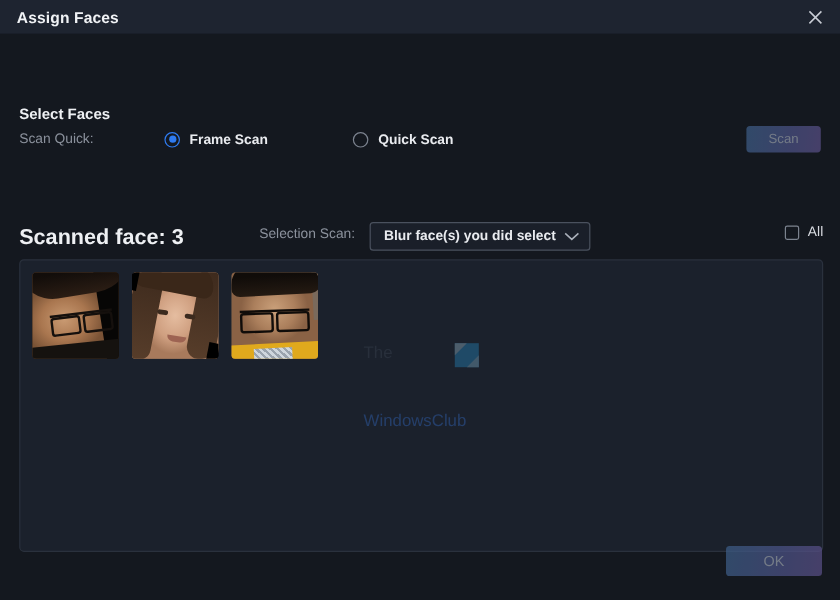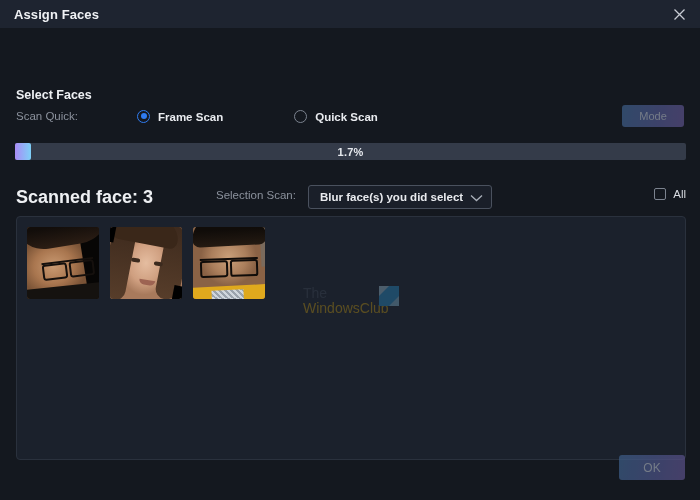--- a/index.html
+++ b/index.html
@@ -410,23 +410,24 @@
     pointer-events: none;
   }
   .wm-line1 {
     font-size: 14px;
     color: #46505e;
     line-height: 1.0;
     font-family: "Liberation Sans", sans-serif;
   }
   .wm-line2 {
     font-size: 14px;
-    color: #eab308;
+    color: #3b82f6;
     line-height: 1.15;
     font-family: "Liberation Sans", sans-serif;
+    margin-top: 42px;
   }
   .wm-logo {
     position: absolute;
     right: 0;
     top: 0;
     width: 20px;
     height: 20px;
     background: #29a8ef;
   }
   .wm-logo::before {
@@ -442,21 +443,21 @@
     right: 0; bottom: 0;
     border-right: 10px solid #9ddafa;
     border-top: 10px solid transparent;
   }
 
   
   .ok-btn {
     position: absolute;
     right: 15px;
     bottom: 20px;
-    width: 66px;
+    width: 80px;
     height: 25px;
     border-radius: 3px;
     background: linear-gradient(100deg, #3c5d86 0%, #4b5386 55%, #5a4f86 100%);
     opacity: 0.72;
     display: flex;
     align-items: center;
     justify-content: center;
     font-size: 12px;
     color: #9aa2b0;
     border: none;
@@ -491,27 +492,22 @@
         <span class="radio checked"></span>
         <span class="radio-text">Frame Scan</span>
       </label>
 
       <label class="radio-opt">
         <span class="radio"></span>
         <span class="radio-text">Quick Scan</span>
       </label>
     </div>
 
-    <button class="scan-btn">Mode</button>
-
-    <div class="progress-wrap">
-      <div class="progress-track"></div>
-      <div class="progress-fill" style="width: 2.38%;"></div>
-      <div class="progress-text">1.7%</div>
-    </div>
+    <button class="scan-btn">Scan</button>
+
 
     <div class="scanned-row">
       <span class="scanned-count">Scanned face: 3</span>
       <span class="selmode-label">Selection Scan:</span>
 
       <div class="select-box">
         <span class="select-value">Blur face(s) you did select</span>
         <span class="chev">
           <svg width="13" height="8" viewBox="0 0 13 8">
             <path d="M1 1.5 L6.5 6.5 L12 1.5" stroke="#aab0ba" stroke-width="1.3" fill="none"></path>

